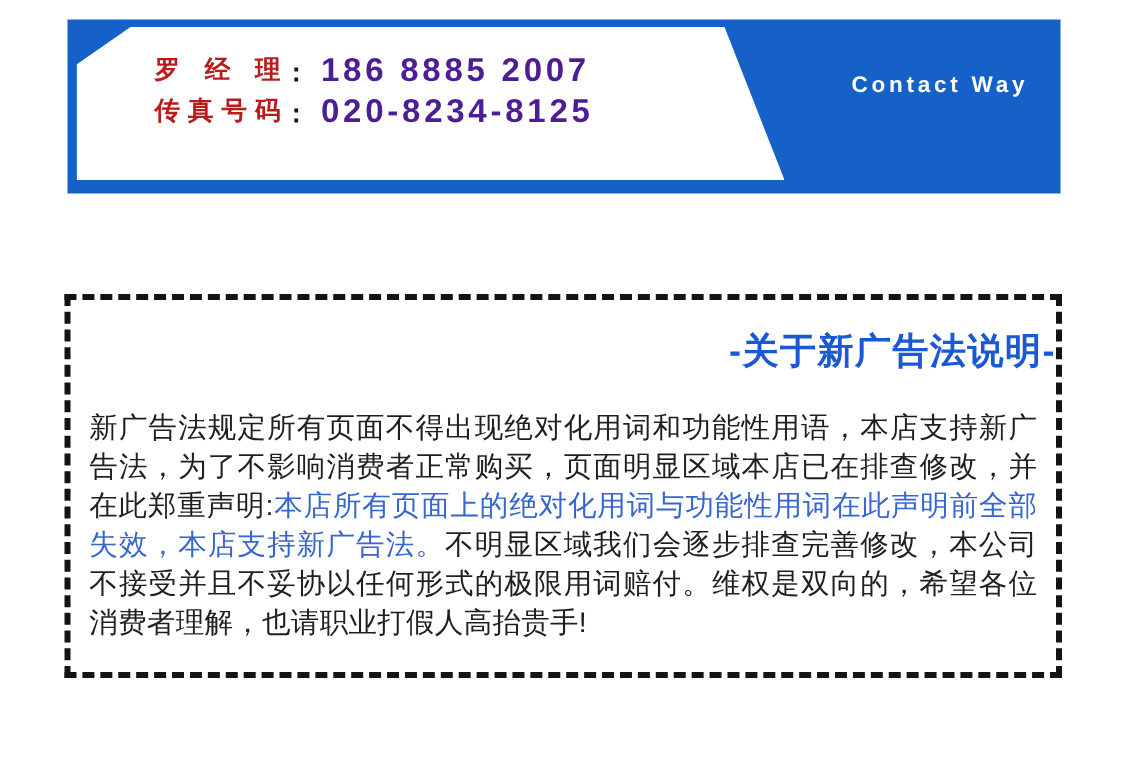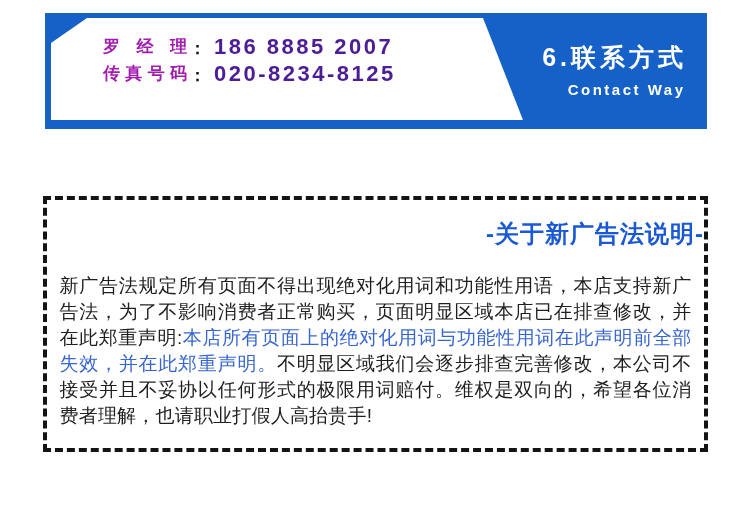--- a/index.html
+++ b/index.html
@@ -22,21 +22,21 @@
     width: 472px; height: 102px;
     background: #ffffff;
     clip-path: polygon(36px 0, 432px 0, 472px 100%, 0 100%, 0 25px);
     padding: 0; box-sizing: border-box;
   }
   .contact-rows { position: absolute; left: 52px; top: 15px; }
   .contact-row { height: 27px; line-height: 27px; white-space: nowrap; }
   .c-label {
     display: inline-block; width: 84px;
     text-align: justify; text-align-last: justify;
-    font-size: 17px; font-weight: bold; color: #a21caf;
+    font-size: 17px; font-weight: bold; color: #b91c1c;
     vertical-align: top;
   }
   .c-colon { font-size: 17px; font-weight: bold; color: #141414; margin-left: 2px; }
   .c-value {
     font-size: 22px; font-weight: bold; color: #4c1d95;
     letter-spacing: 2.5px; margin-left: 8px;
   }
   .banner-right {
     position: absolute; right: 24px; top: 28px;
     text-align: right; color: #ffffff;
@@ -82,23 +82,22 @@
 <div class="page">
 
   <div class="banner">
     <div class="banner-white">
       <div class="contact-rows">
         <div class="contact-row"><span class="c-label">罗经理</span><span class="c-colon">：</span><span class="c-value">186 8885 2007</span></div>
         <div class="contact-row"><span class="c-label">传真号码</span><span class="c-colon">：</span><span class="c-value">020-8234-8125</span></div>
       </div>
     </div>
     <div class="banner-right">
-      <div class="sec-cn">6.联系方式</div>
       <div class="sec-en">Contact Way</div>
     </div>
   </div>
 
   <div class="notice-box">
     <div class="notice-title">-关于新广告法说明-</div>
-    <p class="notice-body"><span class="seg-black">新广告法规定所有页面不得出现绝对化用词和功能性用语，本店支持新广告法，为了不影响消费者正常购买，页面明显区域本店已在排查修改，并在此郑重声明:</span><span class="seg-blue">本店所有页面上的绝对化用词与功能性用词在此声明前全部失效，并在此郑重声明。</span><span class="seg-black">不明显区域我们会逐步排查完善修改，本公司不接受并且不妥协以任何形式的极限用词赔付。维权是双向的，希望各位消费者理解，也请职业打假人高抬贵手!</span></p>
+    <p class="notice-body"><span class="seg-black">新广告法规定所有页面不得出现绝对化用词和功能性用语，本店支持新广告法，为了不影响消费者正常购买，页面明显区域本店已在排查修改，并在此郑重声明:</span><span class="seg-blue">本店所有页面上的绝对化用词与功能性用词在此声明前全部失效，本店支持新广告法。</span><span class="seg-black">不明显区域我们会逐步排查完善修改，本公司不接受并且不妥协以任何形式的极限用词赔付。维权是双向的，希望各位消费者理解，也请职业打假人高抬贵手!</span></p>
   </div>
 
 </div>
 
 </body></html>

